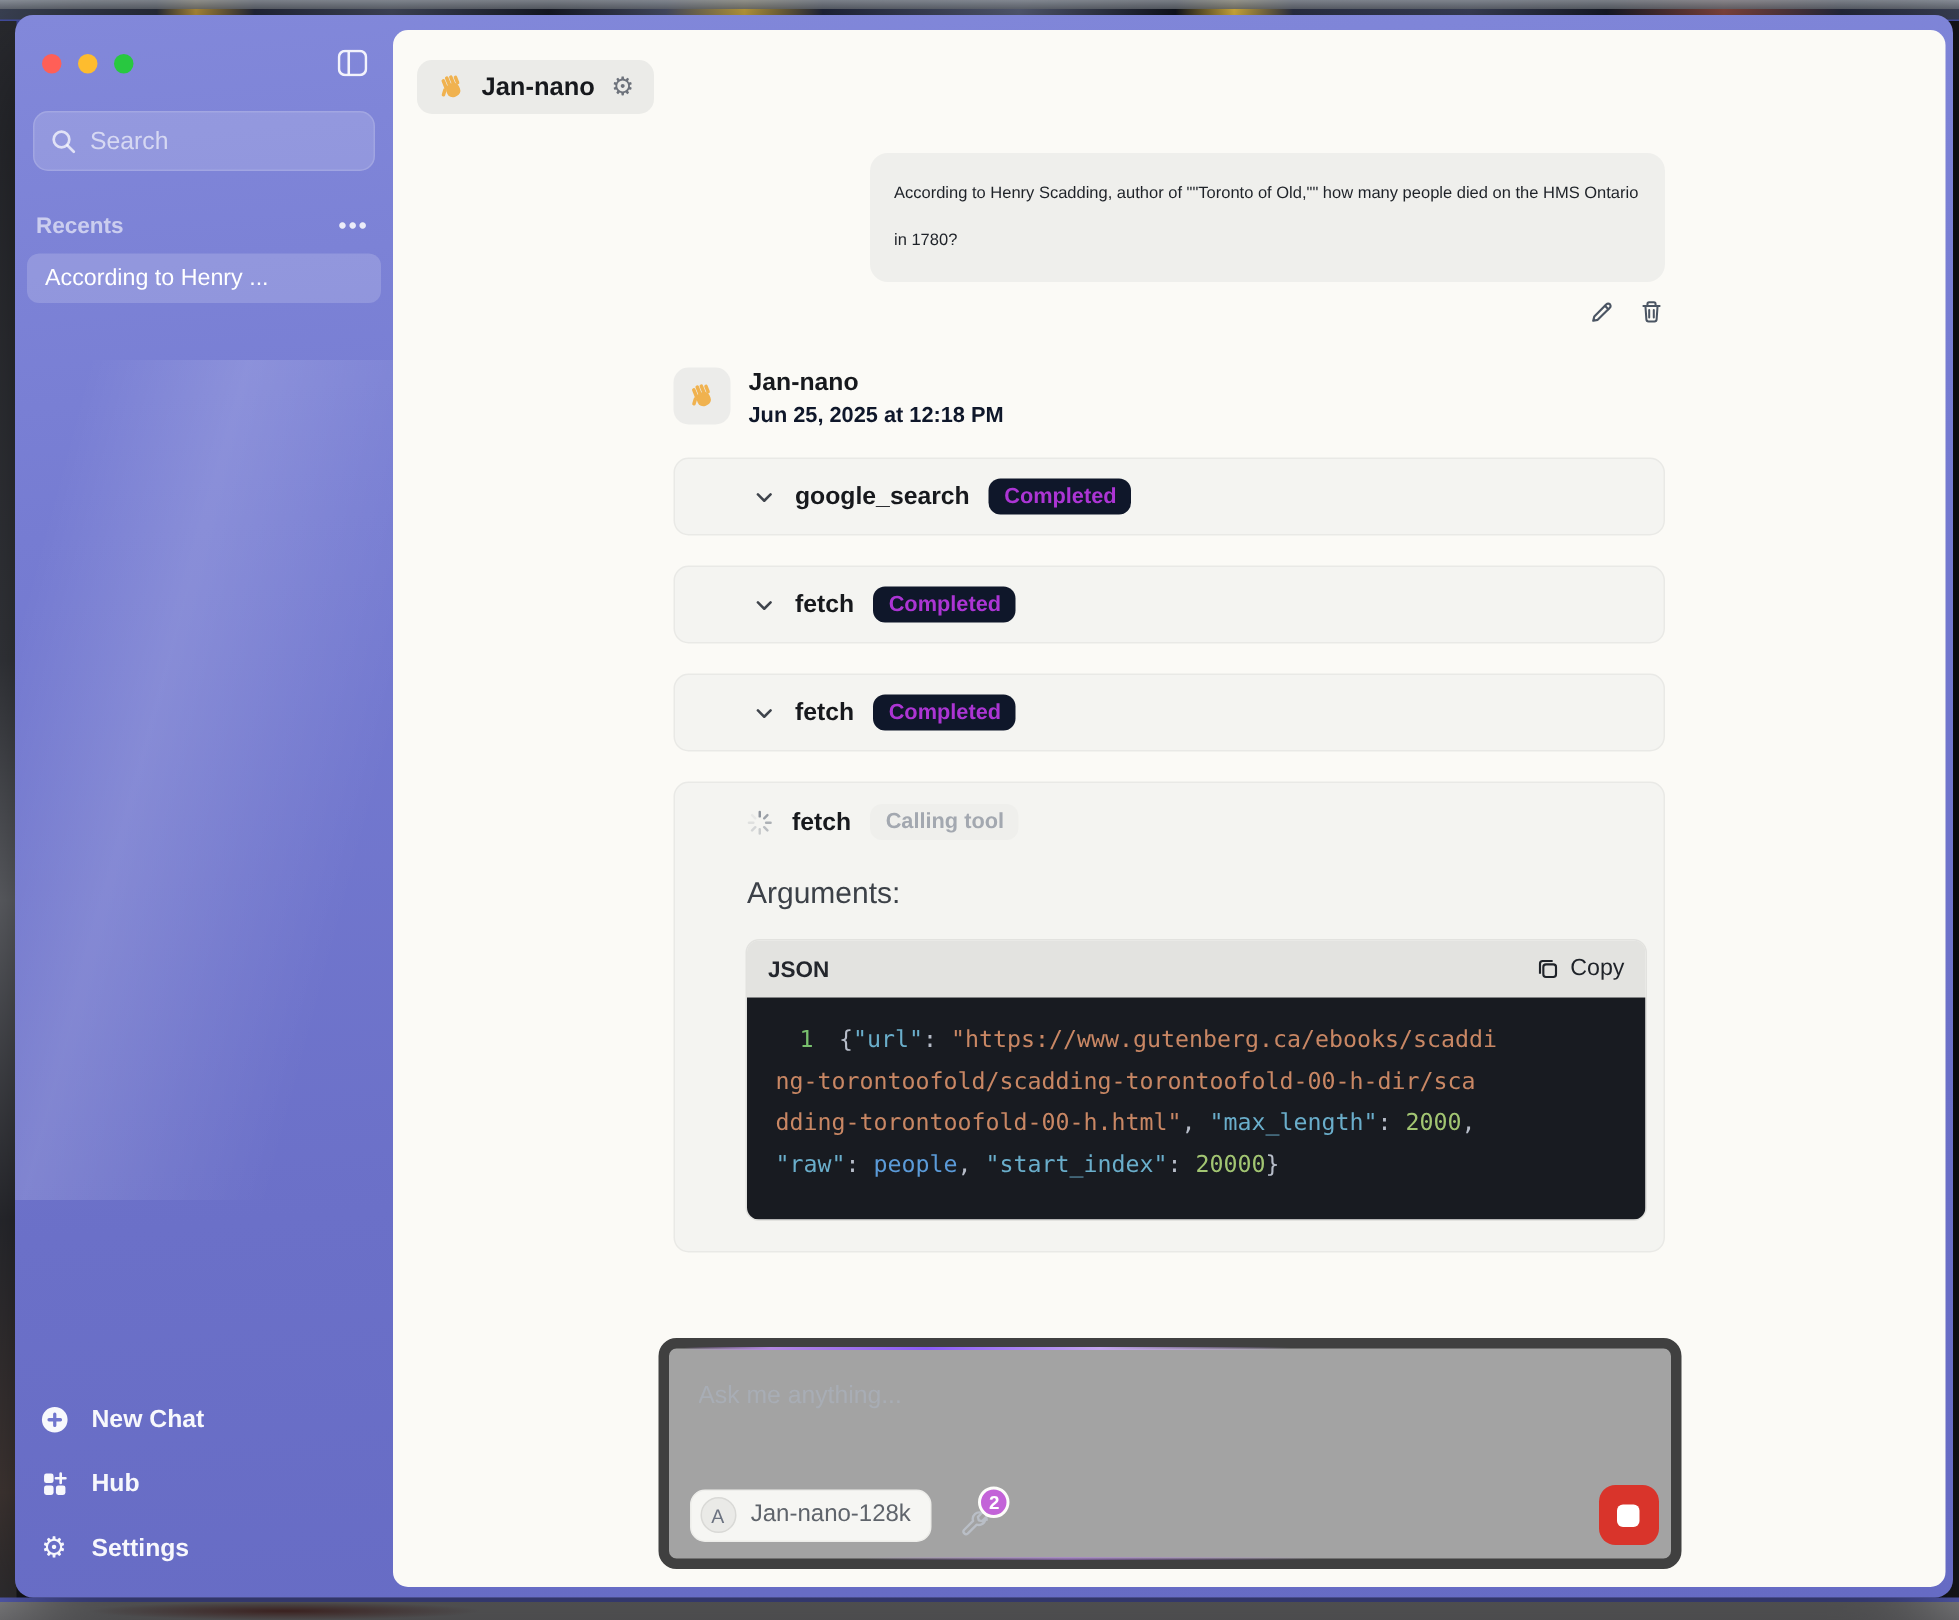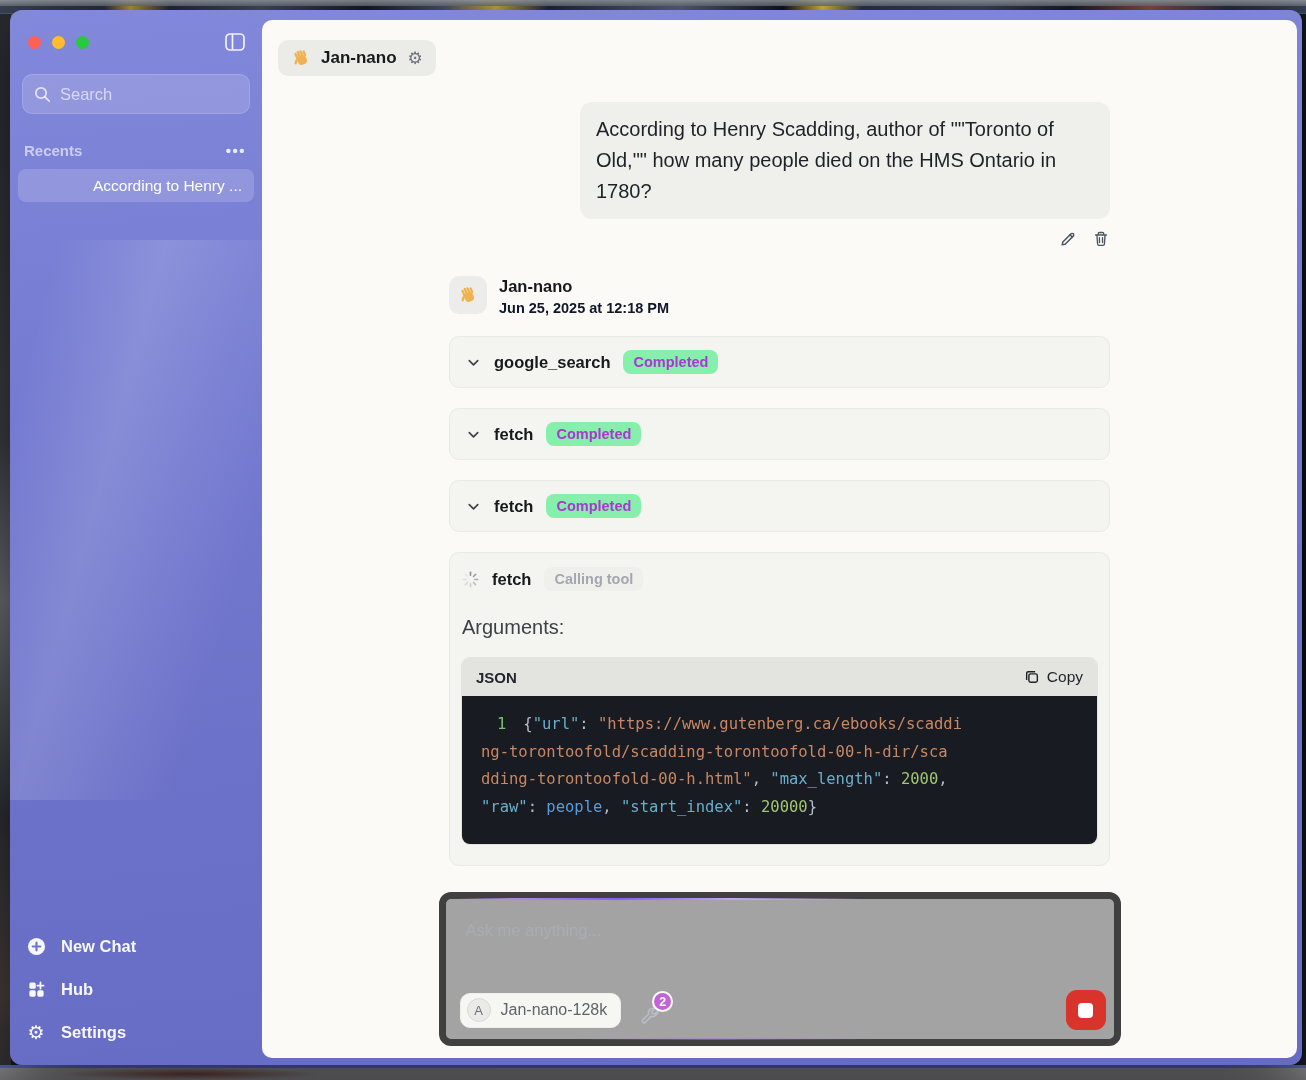--- a/index.html
+++ b/index.html
@@ -45,54 +45,54 @@
     background:rgba(255,255,255,.16); box-shadow:inset 0 0 0 1px rgba(255,255,255,.14);
     display:flex; align-items:center; padding:0 12px; gap:9px; }
   .search-box input { flex:1; background:transparent; border:none; outline:none;
     color:#fff; font-size:16.5px; font-family:inherit; }
   .search-box input::placeholder { color:rgba(255,255,255,.62); }
   .recents-row { display:flex; align-items:center; margin:28px 4px 10px 2px; }
   .recents-label { font-size:15px; font-weight:700; color:rgba(255,255,255,.6); }
   .recents-menu { margin-left:auto; color:rgba(255,255,255,.85); font-size:15px; font-weight:700; letter-spacing:1.5px; cursor:pointer; }
   .recent-item { height:33px; border-radius:8px; background:rgba(255,255,255,.17);
     display:flex; align-items:center; padding:0 12px; margin:0 -4px 0 -4px;
-    font-size:15.5px; color:#fff; white-space:nowrap; overflow:hidden; cursor:pointer;justify-content:flex-end; }
+    font-size:15.5px; color:#fff; white-space:nowrap; overflow:hidden; cursor:pointer; }
   .side-nav { margin-top:auto; margin-bottom:20px; display:flex; flex-direction:column; gap:17px; }
   .side-nav-item { display:flex; align-items:center; gap:15px; height:26px; padding-left:4px;
     color:rgba(255,255,255,.95); font-size:16.5px; font-weight:600; cursor:pointer; }
   .side-nav-item .nav-ico { width:20px; height:20px; display:flex; align-items:center; justify-content:center; }
   .gear-glyph { font-family:"DejaVu Sans",sans-serif; }
 
   
   .main { position:absolute; left:252px; top:10px; width:1035px; height:1038px;
     background:#fbfaf6; border-radius:10px; display:flex; flex-direction:column; overflow:hidden; }
   .chat-header { padding:20px 0 0 16px; }
   .chat-header-pill { display:inline-flex; align-items:center; gap:9px; height:36px;
     background:#ebebe8; border-radius:10px; padding:0 13px; }
   .chat-title { font-size:17px; font-weight:700; color:#17191d; }
   .chat-header-gear { color:#6d727b; font-size:17px; line-height:1; cursor:pointer; margin-left:2px; }
 
   .chat-col { width:661px; margin:0 auto; display:flex; flex-direction:column; }
   .user-bubble { margin-top:26px; margin-left:auto; width:530px; background:#efefec;
-    border-radius:12px; padding:12px 16px; font-size:20px; line-height:31px; color:#1e2228; }
+    border-radius:12px; padding:12px 16px; font-size:11px; line-height:31px; color:#1e2228; }
   .msg-actions { display:flex; justify-content:flex-end; gap:15px; margin-top:11px; height:18px; }
   .msg-actions .act { width:18px; height:18px; color:#4b5563; cursor:pointer; }
 
   .asst-head { display:flex; gap:12px; margin-top:28px; }
   .asst-avatar { width:38px; height:38px; border-radius:10px; background:#ececе8; background:#ececea;
     display:flex; align-items:center; justify-content:center; }
   .asst-name { font-size:16.5px; font-weight:700; color:#17191d; padding-top:1px; }
   .asst-time { font-size:14.5px; color:#0f172a; margin-top:4px;font-weight:bold; }
 
-  .tool-card { margin-top:20px; background:#f4f4f1; border:1px solid #e9e9e6; border-radius:10px; }
+  .tool-card { margin-top:20px; background:#f4f4f1; border:1px solid #e9e9e6; border-radius:10px;padding-left:36px; }
   .tool-row { height:50px; display:flex; align-items:center; padding:0 16px; gap:13px; cursor:pointer; }
   .tool-card.tall .tool-row { height:52px; padding:0 12px; }
   .tool-name { font-size:16.5px; font-weight:700; color:#17191d; }
   .badge { font-size:14.5px; font-weight:600; border-radius:8px; padding:4px 10px; }
-  .badge.completed { color:#ac35d4; background:#86efac; }
+  .badge.completed { color:#ac35d4; background:#0f172a; }
   .badge.calling { color:#a3a8b0; background:#efefec; }
   .chev { color:#3f444c; }
   .spin { animation:rot 1.1s steps(8) infinite; }
   @keyframes rot { to { transform:rotate(360deg);} }
 
   .args-label { font-size:20px; color:#3c4148; padding:11px 12px 8px 12px; }
   .code-block { margin:10px 11px 20px 11px; border-radius:9px; overflow:hidden; border:1px solid #e2e2df; }
   .code-head { height:38px; background:#e3e3e0; display:flex; align-items:center; padding:0 14px; }
   .code-lang { font-size:15px; font-weight:700; color:#23262c; }
   .copy-btn { margin-left:auto; display:flex; align-items:center; gap:7px; color:#1f2329;

